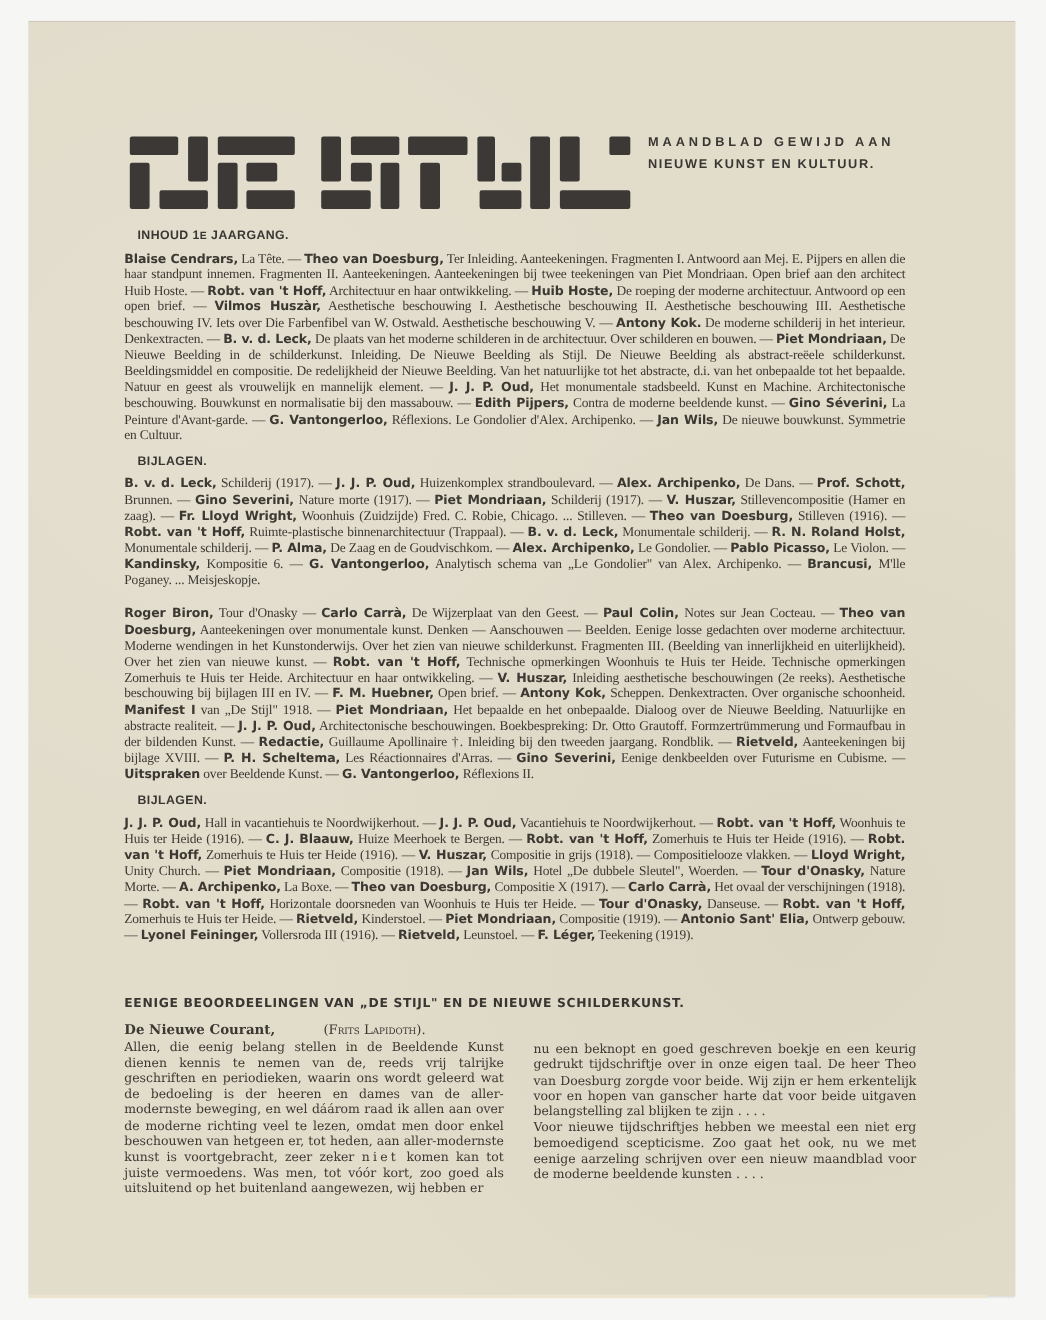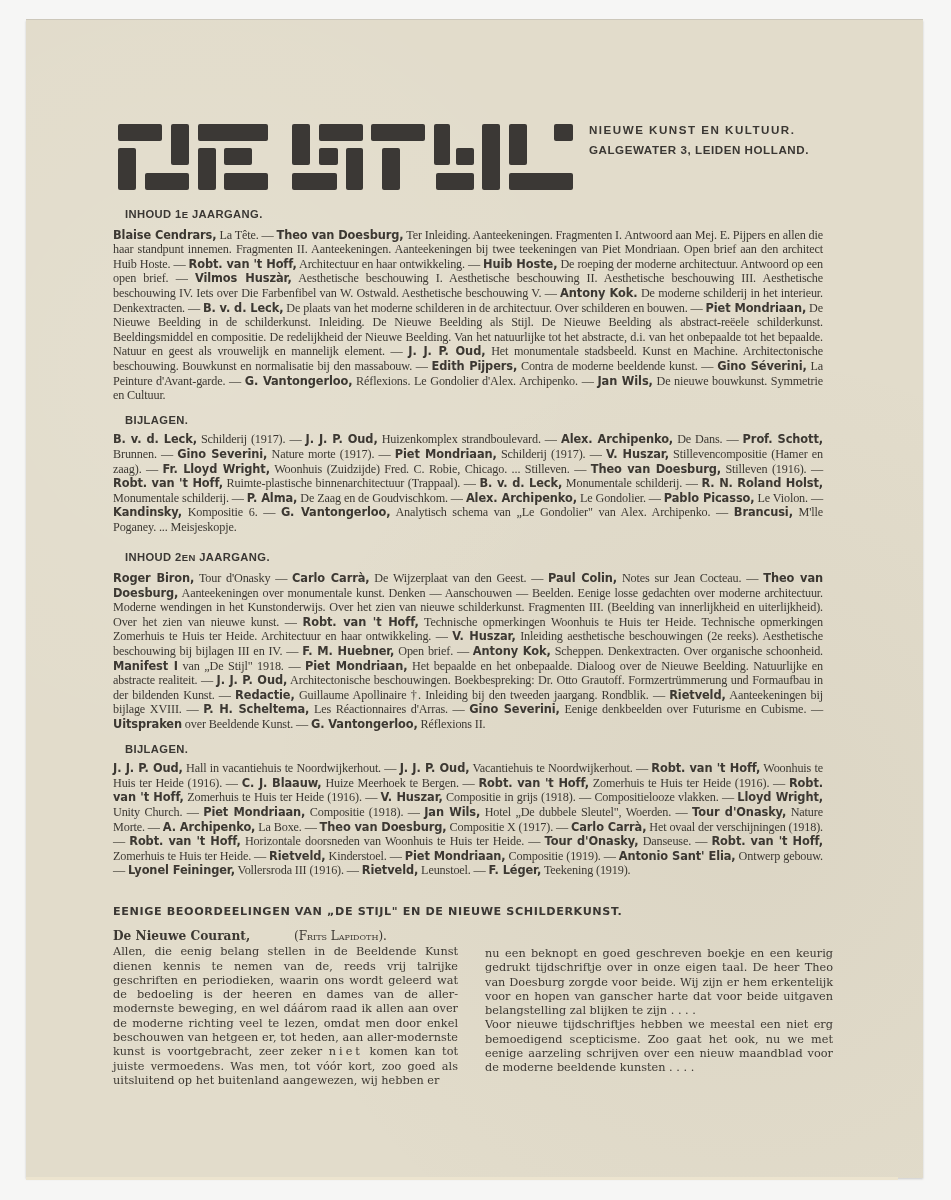--- a/index.html
+++ b/index.html
@@ -94,35 +94,34 @@
     <div class="b" style="left:318px;top:2px;width:16px;height:41px"></div>
     <div class="b" style="left:340px;top:26px;width:18px;height:17px"></div>
     <div class="b" style="left:320px;top:51px;width:38px;height:17px"></div>
     <div class="b" style="left:366px;top:2px;width:18px;height:66px"></div>
 
     <div class="b" style="left:393px;top:2px;width:18px;height:41px"></div>
     <div class="b" style="left:393px;top:51px;width:64px;height:17px"></div>
     <div class="b" style="left:438px;top:2px;width:19px;height:17px"></div>
   </div>
   <div class="mast-text">
+    <div class="l1">MAANDBLAD GEWIJD AAN</div>
     <div class="l2">NIEUWE KUNST EN KULTUUR.</div>
-    <div class="l4">GALGEWATER 3, LEIDEN HOLLAND.</div>
   </div>
 </div>
 
 <div class="content">
 
   <div class="h2"><span>INHOUD 1</span><span class="small">E</span><span> JAARGANG.</span></div>
   <p class="para"><b>Blaise Cendrars,</b><span> La Tête. — </span><b>Theo van Doesburg,</b><span> Ter Inleiding. Aanteekeningen. Fragmenten I. Antwoord aan Mej. E. Pijpers en allen die haar standpunt innemen. Fragmenten II. Aanteekeningen. Aanteekeningen bij twee teekeningen van Piet Mondriaan. Open brief aan den architect Huib Hoste. — </span><b>Robt. van 't Hoff,</b><span> Architectuur en haar ontwikkeling. — </span><b>Huib Hoste,</b><span> De roeping der moderne architectuur. Antwoord op een open brief. — </span><b>Vilmos Huszàr,</b><span> Aesthetische beschouwing I. Aesthetische beschouwing II. Aesthetische beschouwing III. Aesthetische beschouwing IV. Iets over Die Farbenfibel van W. Ostwald. Aesthetische beschouwing V. — </span><b>Antony Kok.</b><span> De moderne schilderij in het interieur. Denkextracten. — </span><b>B. v. d. Leck,</b><span> De plaats van het moderne schilderen in de architectuur. Over schilderen en bouwen. — </span><b>Piet Mondriaan,</b><span> De Nieuwe Beelding in de schilderkunst. Inleiding. De Nieuwe Beelding als Stijl. De Nieuwe Beelding als abstract-reëele schilderkunst. Beeldingsmiddel en compositie. De redelijkheid der Nieuwe Beelding. Van het natuurlijke tot het abstracte, d.i. van het onbepaalde tot het bepaalde. Natuur en geest als vrouwelijk en mannelijk element. — </span><b>J. J. P. Oud,</b><span> Het monumentale stadsbeeld. Kunst en Machine. Architectonische beschouwing. Bouwkunst en normalisatie bij den massabouw. — </span><b>Edith Pijpers,</b><span> Contra de moderne beeldende kunst. — </span><b>Gino Séverini,</b><span> La Peinture d'Avant-garde. — </span><b>G. Vantongerloo,</b><span> Réflexions. Le Gondolier d'Alex. Archipenko. — </span><b>Jan Wils,</b><span> De nieuwe bouwkunst. Symmetrie en Cultuur.</span></p>
 
   <div class="h2">BIJLAGEN.</div>
   <p class="para"><b>B. v. d. Leck,</b><span> Schilderij (1917). — </span><b>J. J. P. Oud,</b><span> Huizenkomplex strandboulevard. — </span><b>Alex. Archipenko,</b><span> De Dans. — </span><b>Prof. Schott,</b><span> Brunnen. — </span><b>Gino Severini,</b><span> Nature morte (1917). — </span><b>Piet Mondriaan,</b><span> Schilderij (1917). — </span><b>V. Huszar,</b><span> Stillevencompositie (Hamer en zaag). — </span><b>Fr. Lloyd Wright,</b><span> Woonhuis (Zuidzijde) Fred. C. Robie, Chicago. ... Stilleven. — </span><b>Theo van Doesburg,</b><span> Stilleven (1916). — </span><b>Robt. van 't Hoff,</b><span> Ruimte-plastische binnenarchitectuur (Trappaal). — </span><b>B. v. d. Leck,</b><span> Monumentale schilderij. — </span><b>R. N. Roland Holst,</b><span> Monumentale schilderij. — </span><b>P. Alma,</b><span> De Zaag en de Goudvischkom. — </span><b>Alex. Archipenko,</b><span> Le Gondolier. — </span><b>Pablo Picasso,</b><span> Le Violon. — </span><b>Kandinsky,</b><span> Kompositie 6. — </span><b>G. Vantongerloo,</b><span> Analytisch schema van „Le Gondolier" van Alex. Archipenko. — </span><b>Brancusi,</b><span> M'lle Poganey. ... Meisjeskopje.</span></p>
 
   <div class="gap"></div>
-  <div class="h2"><span>INHOUD 2</span><span class="small">EN</span><span> JAARGANG.</span></div>
   <p class="para"><b>Roger Biron,</b><span> Tour d'Onasky — </span><b>Carlo Carrà,</b><span> De Wijzerplaat van den Geest. — </span><b>Paul Colin,</b><span> Notes sur Jean Cocteau. — </span><b>Theo van Doesburg,</b><span> Aanteekeningen over monumentale kunst. Denken — Aanschouwen — Beelden. Eenige losse gedachten over moderne architectuur. Moderne wendingen in het Kunstonderwijs. Over het zien van nieuwe schilderkunst. Fragmenten III. (Beelding van innerlijkheid en uiterlijkheid). Over het zien van nieuwe kunst. — </span><b>Robt. van 't Hoff,</b><span> Technische opmerkingen Woonhuis te Huis ter Heide. Technische opmerkingen Zomerhuis te Huis ter Heide. Architectuur en haar ontwikkeling. — </span><b>V. Huszar,</b><span> Inleiding aesthetische beschouwingen (2e reeks). Aesthetische beschouwing bij bijlagen III en IV. — </span><b>F. M. Huebner,</b><span> Open brief. — </span><b>Antony Kok,</b><span> Scheppen. Denkextracten. Over organische schoonheid. </span><b>Manifest I</b><span> van „De Stijl" 1918. — </span><b>Piet Mondriaan,</b><span> Het bepaalde en het onbepaalde. Dialoog over de Nieuwe Beelding. Natuurlijke en abstracte realiteit. — </span><b>J. J. P. Oud,</b><span> Architectonische beschouwingen. Boekbespreking: Dr. Otto Grautoff. Formzertrümmerung und Formaufbau in der bildenden Kunst. — </span><b>Redactie,</b><span> Guillaume Apollinaire †. Inleiding bij den tweeden jaargang. Rondblik. — </span><b>Rietveld,</b><span> Aanteekeningen bij bijlage XVIII. — </span><b>P. H. Scheltema,</b><span> Les Réactionnaires d'Arras. — </span><b>Gino Severini,</b><span> Eenige denkbeelden over Futurisme en Cubisme. — </span><b>Uitspraken</b><span> over Beeldende Kunst. — </span><b>G. Vantongerloo,</b><span> Réflexions II.</span></p>
 
   <div class="h2">BIJLAGEN.</div>
   <p class="para"><b>J. J. P. Oud,</b><span> Hall in vacantiehuis te Noordwijkerhout. — </span><b>J. J. P. Oud,</b><span> Vacantiehuis te Noordwijkerhout. — </span><b>Robt. van 't Hoff,</b><span> Woonhuis te Huis ter Heide (1916). — </span><b>C. J. Blaauw,</b><span> Huize Meerhoek te Bergen. — </span><b>Robt. van 't Hoff,</b><span> Zomerhuis te Huis ter Heide (1916). — </span><b>Robt. van 't Hoff,</b><span> Zomerhuis te Huis ter Heide (1916). — </span><b>V. Huszar,</b><span> Compositie in grijs (1918). — Compositielooze vlakken. — </span><b>Lloyd Wright,</b><span> Unity Church. — </span><b>Piet Mondriaan,</b><span> Compositie (1918). — </span><b>Jan Wils,</b><span> Hotel „De dubbele Sleutel", Woerden. — </span><b>Tour d'Onasky,</b><span> Nature Morte. — </span><b>A. Archipenko,</b><span> La Boxe. — </span><b>Theo van Doesburg,</b><span> Compositie X (1917). — </span><b>Carlo Carrà,</b><span> Het ovaal der verschijningen (1918). — </span><b>Robt. van 't Hoff,</b><span> Horizontale doorsneden van Woonhuis te Huis ter Heide. — </span><b>Tour d'Onasky,</b><span> Danseuse. — </span><b>Robt. van 't Hoff,</b><span> Zomerhuis te Huis ter Heide. — </span><b>Rietveld,</b><span> Kinderstoel. — </span><b>Piet Mondriaan,</b><span> Compositie (1919). — </span><b>Antonio Sant' Elia,</b><span> Ontwerp gebouw. — </span><b>Lyonel Feininger,</b><span> Vollersroda III (1916). — </span><b>Rietveld,</b><span> Leunstoel. — </span><b>F. Léger,</b><span> Teekening (1919).</span></p>
 </div>
 
 <div class="reviews">
   <div class="rh">EENIGE BEOORDEELINGEN VAN „DE STIJL" EN DE NIEUWE SCHILDERKUNST.</div>
   <div class="cols">
     <div class="col">

